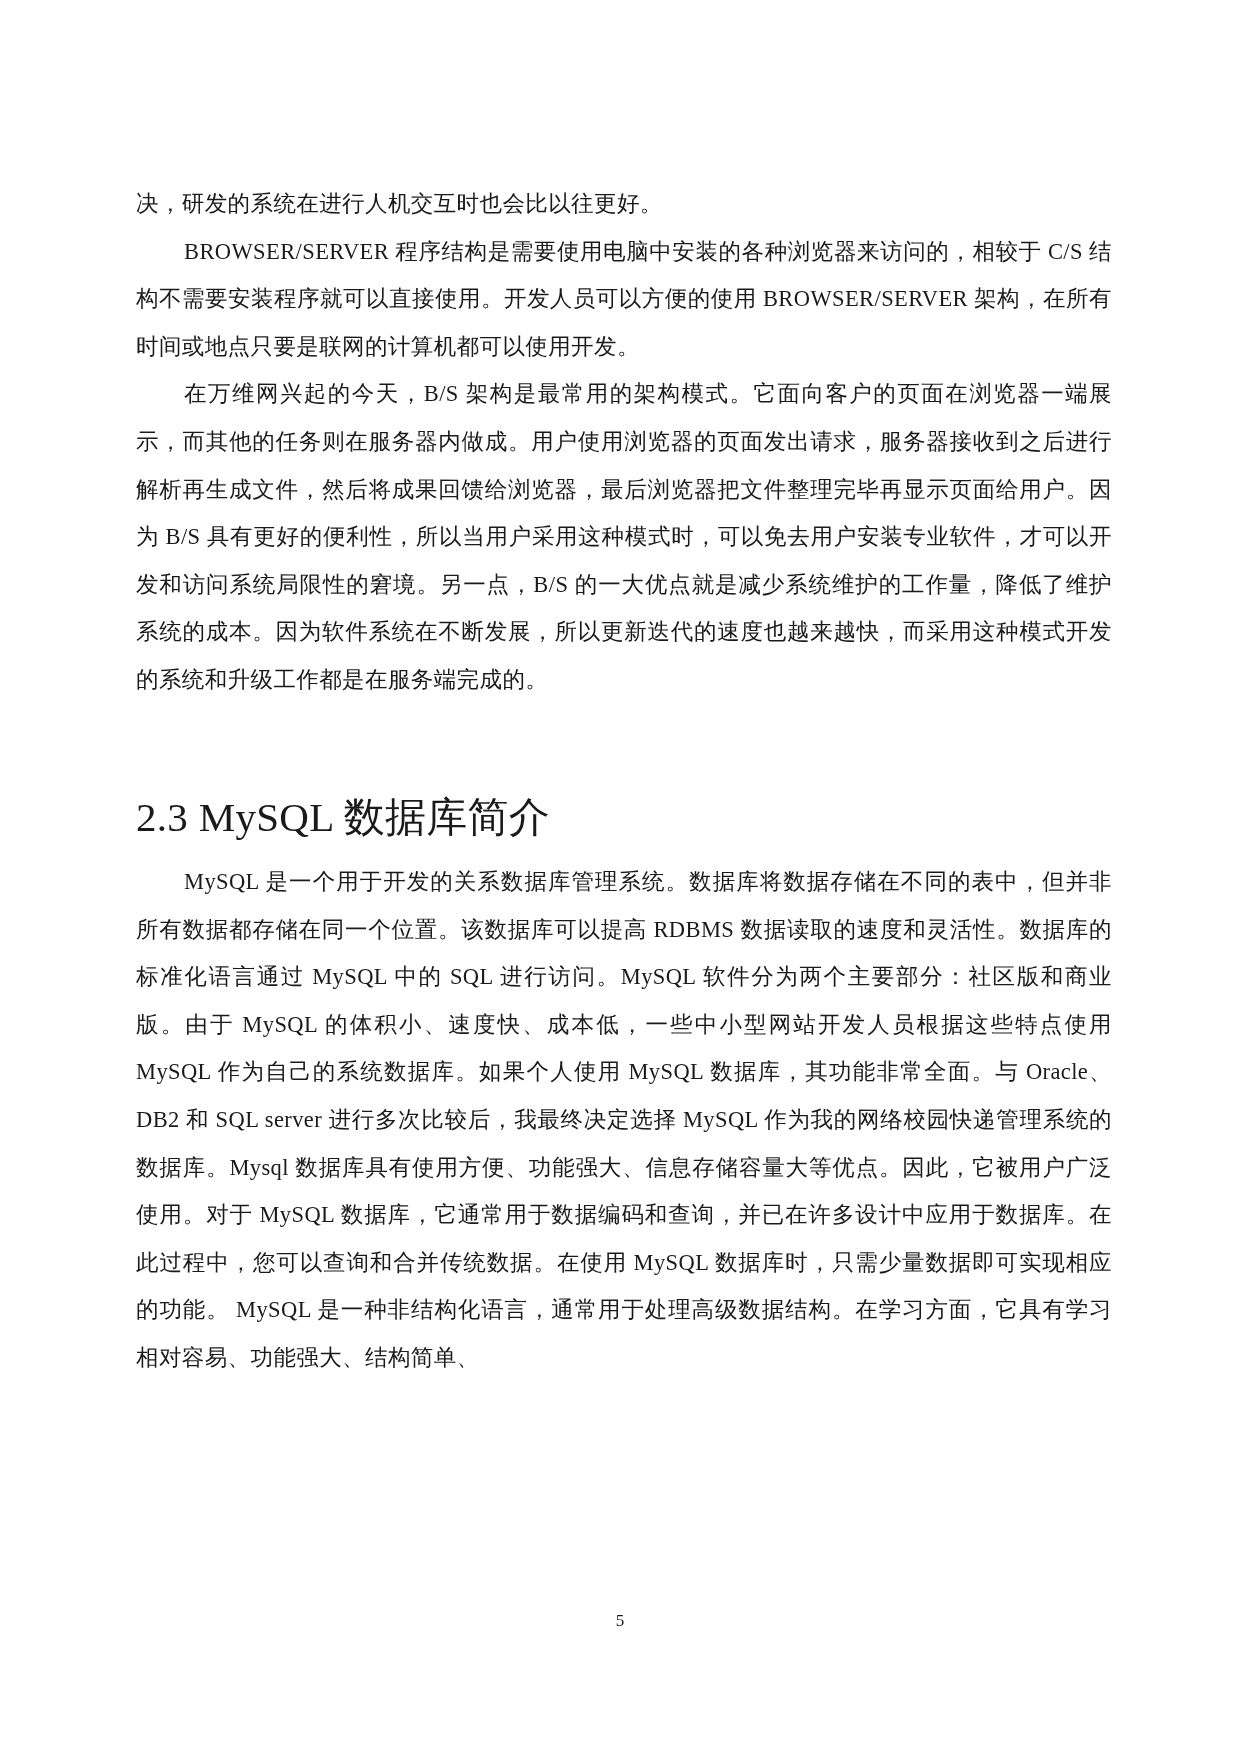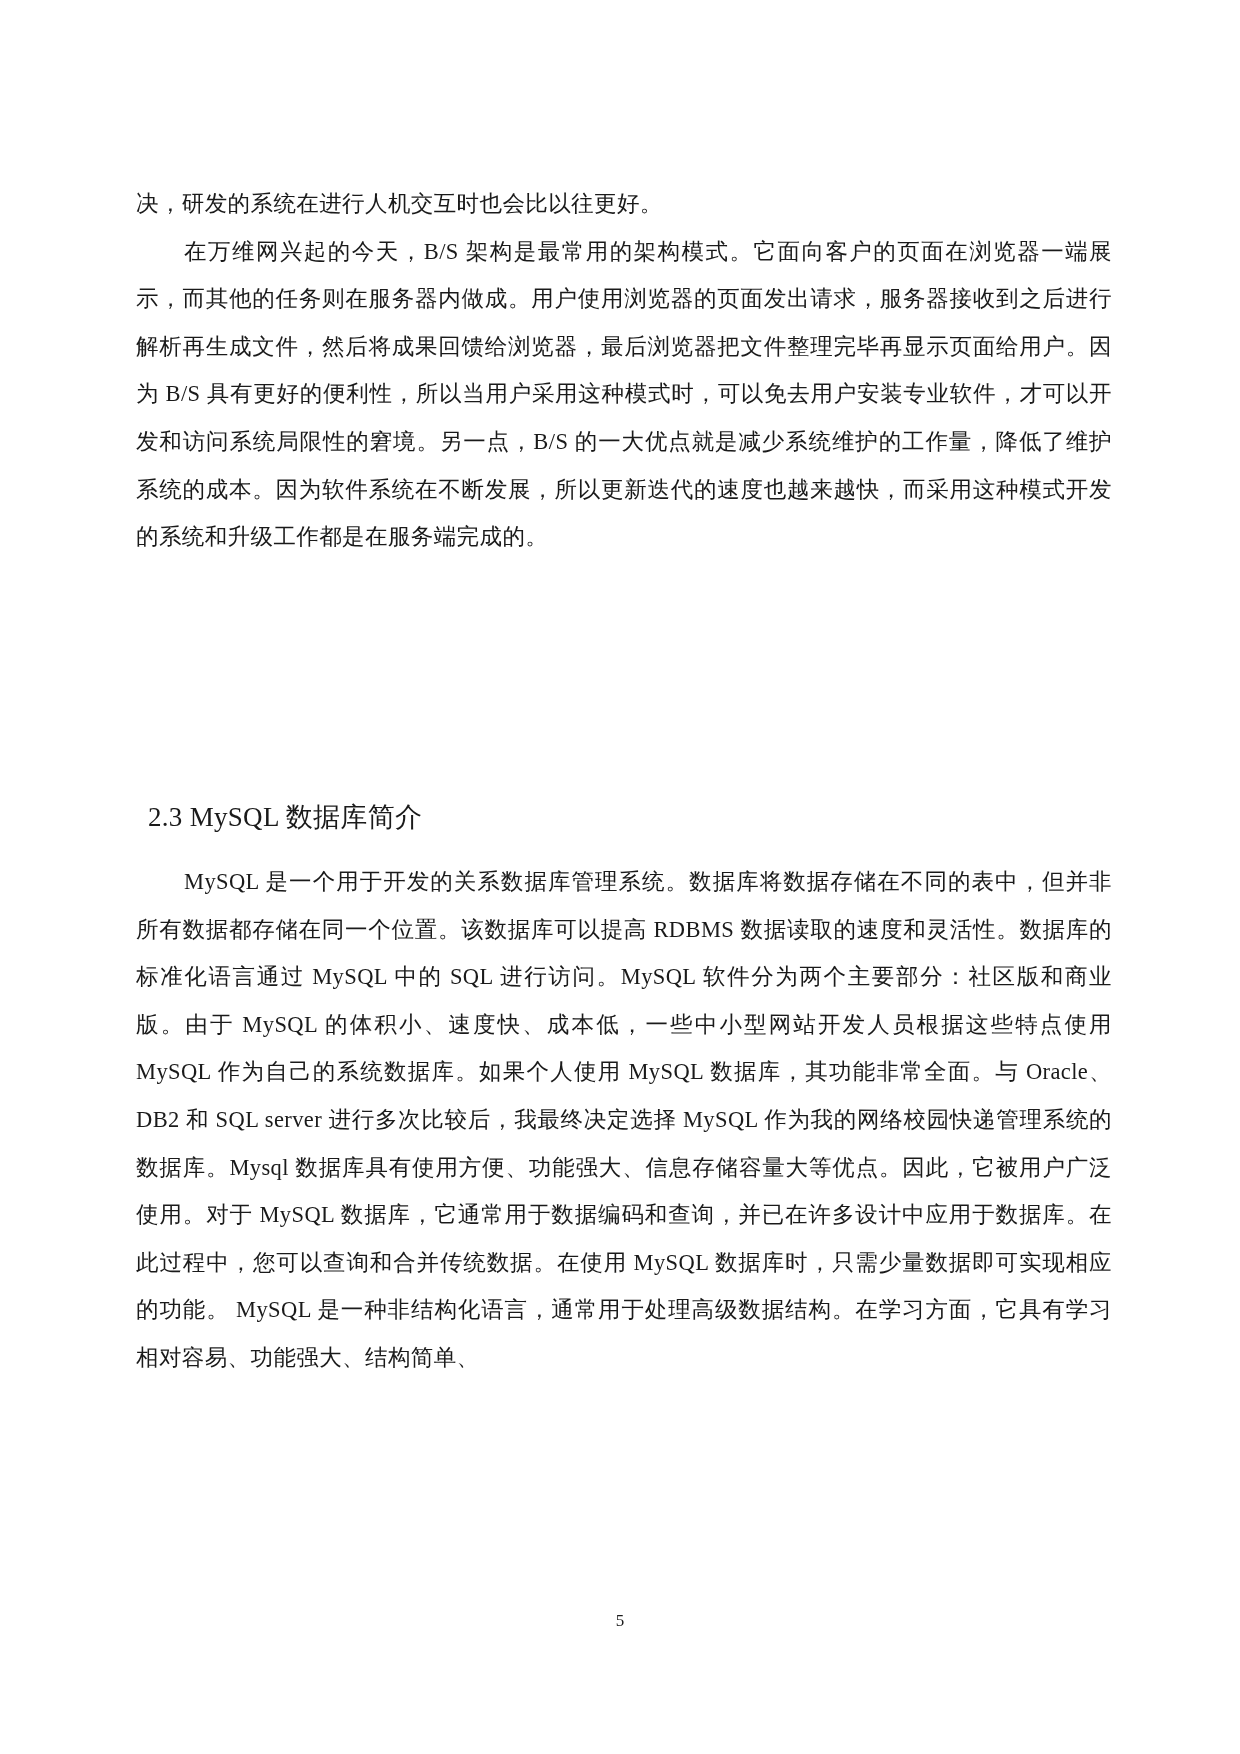--- a/index.html
+++ b/index.html
@@ -27,26 +27,26 @@
       line-height: 47.6px;
       text-align: justify;
       text-justify: inter-character;
       letter-spacing: 0.4px;
     }
     .indent {
       text-indent: 48px;
     }
     .heading {
       margin: 0;
-      font-size: 27px;
+      font-size: 41px;
       line-height: 44px;
       font-weight: normal;
       letter-spacing: 0.3px;
       position: absolute;
-      left: 148px;
+      left: 136px;
       top: 795px;
     }
     .block1 {
       position: absolute;
       left: 136px;
       top: 180px;
       width: 976px;
     }
     .block2 {
       position: absolute;
@@ -64,20 +64,21 @@
       line-height: 22px;
     }
   </style>
 </head>
 <body>
 
 <div class="page">
 
   <div class="block1">
     <p class="para">决，研发的系统在进行人机交互时也会比以往更好。</p>
+    <p class="para indent">BROWSER/SERVER 程序结构是需要使用电脑中安装的各种浏览器来访问的，相较于 C/S 结构不需要安装程序就可以直接使用。开发人员可以方便的使用 BROWSER/SERVER 架构，在所有时间或地点只要是联网的计算机都可以使用开发。</p>
     <p class="para indent">在万维网兴起的今天，B/S 架构是最常用的架构模式。它面向客户的页面在浏览器一端展示，而其他的任务则在服务器内做成。用户使用浏览器的页面发出请求，服务器接收到之后进行解析再生成文件，然后将成果回馈给浏览器，最后浏览器把文件整理完毕再显示页面给用户。因为 B/S 具有更好的便利性，所以当用户采用这种模式时，可以免去用户安装专业软件，才可以开发和访问系统局限性的窘境。另一点，B/S 的一大优点就是减少系统维护的工作量，降低了维护系统的成本。因为软件系统在不断发展，所以更新迭代的速度也越来越快，而采用这种模式开发的系统和升级工作都是在服务端完成的。</p>
   </div>
 
   <h2 class="heading">2.3 MySQL 数据库简介</h2>
 
   <div class="block2">
     <p class="para indent">MySQL 是一个用于开发的关系数据库管理系统。数据库将数据存储在不同的表中，但并非所有数据都存储在同一个位置。该数据库可以提高 RDBMS 数据读取的速度和灵活性。数据库的标准化语言通过 MySQL 中的 SQL 进行访问。MySQL 软件分为两个主要部分：社区版和商业版。由于 MySQL 的体积小、速度快、成本低，一些中小型网站开发人员根据这些特点使用 MySQL 作为自己的系统数据库。如果个人使用 MySQL 数据库，其功能非常全面。与 Oracle、DB2 和 SQL server 进行多次比较后，我最终决定选择 MySQL 作为我的网络校园快递管理系统的数据库。Mysql 数据库具有使用方便、功能强大、信息存储容量大等优点。因此，它被用户广泛使用。对于 MySQL 数据库，它通常用于数据编码和查询，并已在许多设计中应用于数据库。在此过程中，您可以查询和合并传统数据。在使用 MySQL 数据库时，只需少量数据即可实现相应的功能。 MySQL 是一种非结构化语言，通常用于处理高级数据结构。在学习方面，它具有学习相对容易、功能强大、结构简单、</p>
   </div>
 
   <div class="page-number">5</div>

